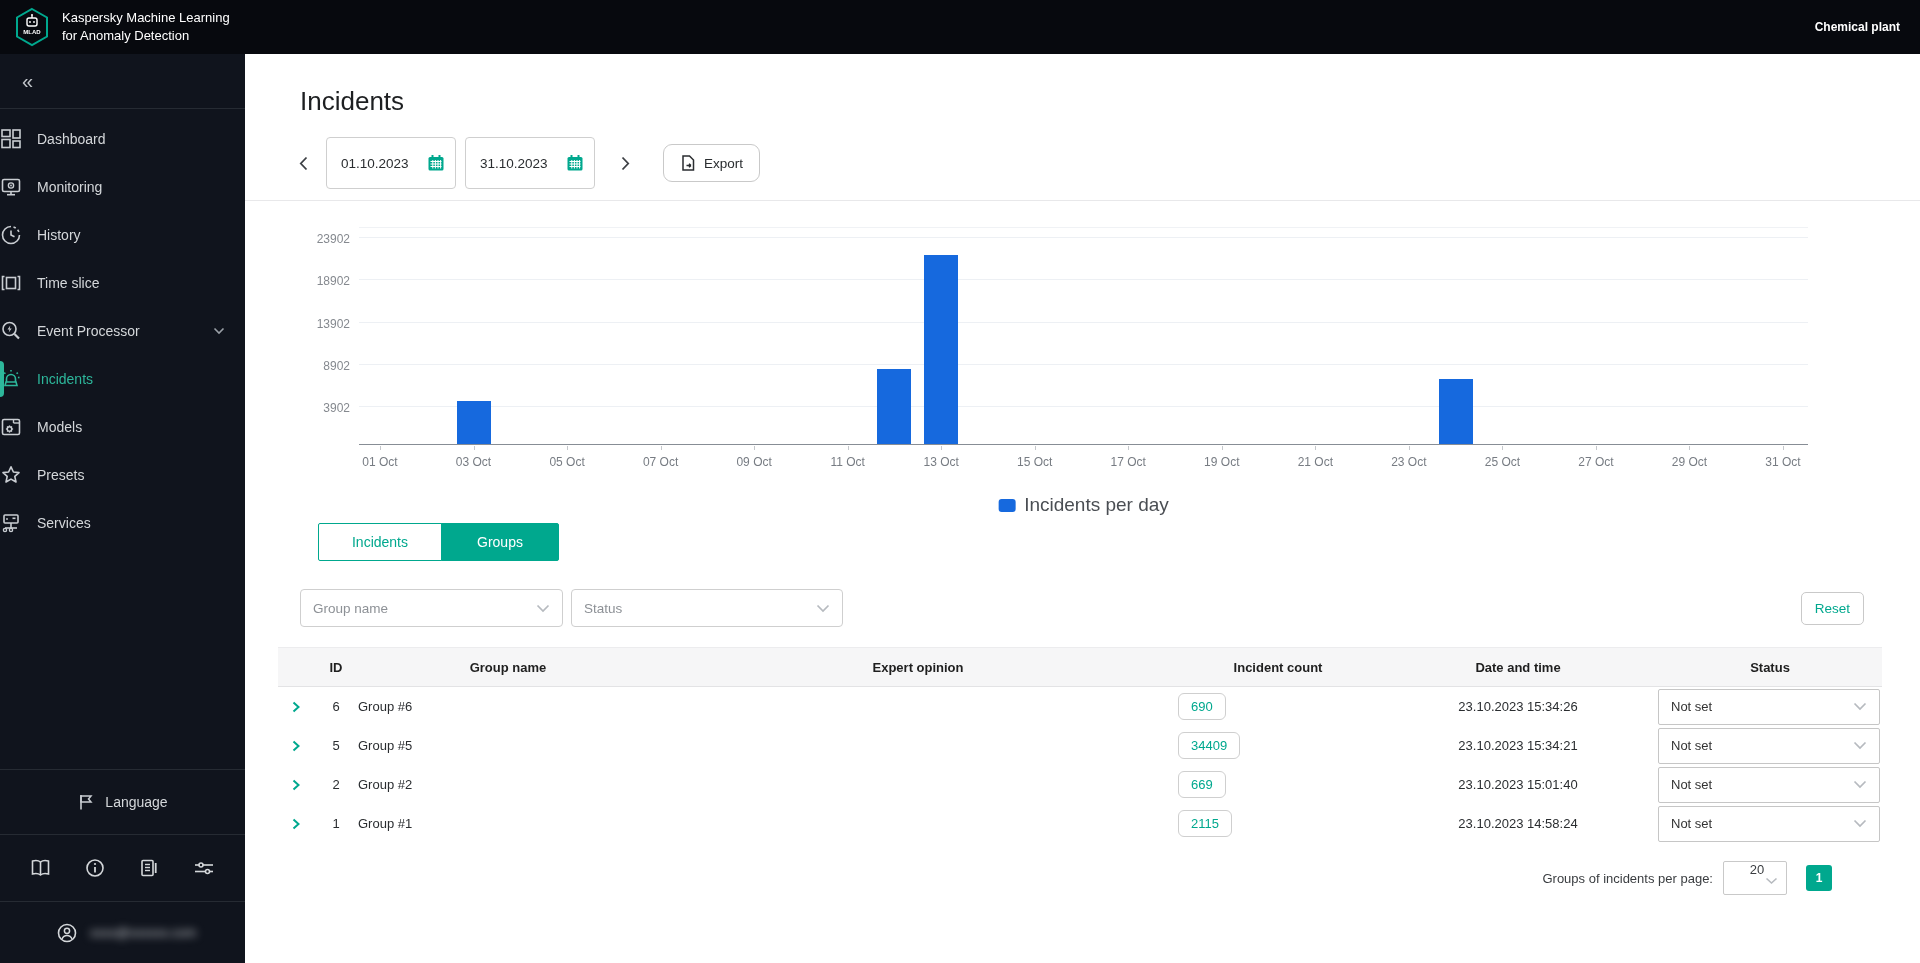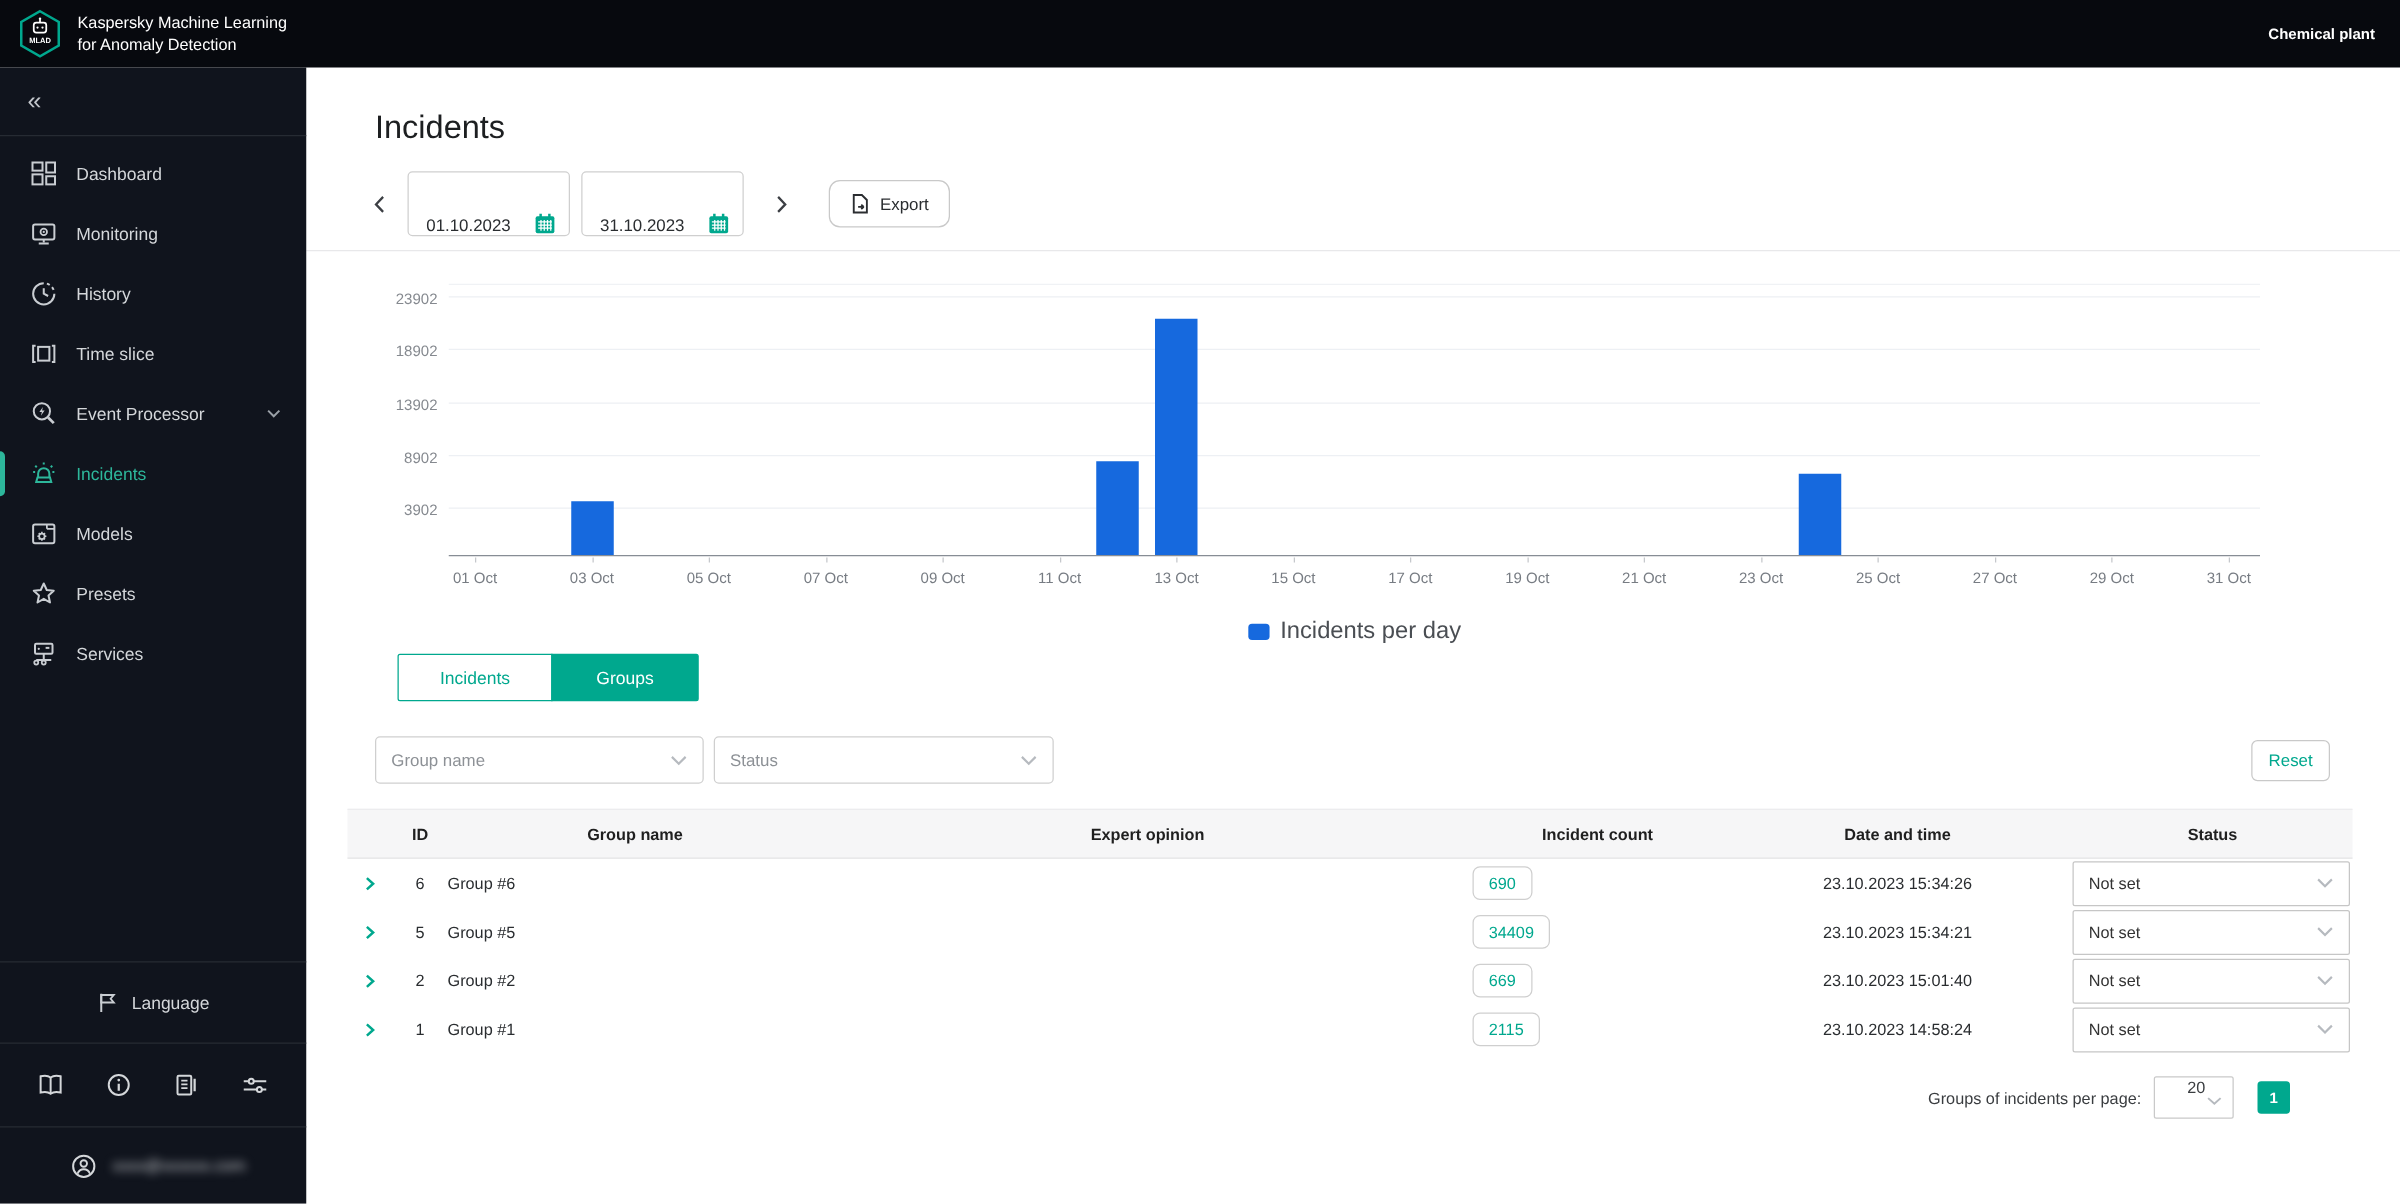--- a/index.html
+++ b/index.html
@@ -12,39 +12,39 @@
   .app-title { margin-left:12px; color:#fff; font-size:13px; line-height:1.35; font-weight:500; }
   .topbar-spacer { flex:1; }
   .env-name { margin-right:20px; color:#fff; font-size:12px; font-weight:700; }
 
   
   .sidebar { position:absolute; top:54px; left:0; width:245px; height:909px; background:#10141d; display:flex; flex-direction:column; z-index:9; }
   .collapse-row { height:54px; display:flex; align-items:center; padding-left:22px; }
   .collapse-btn { color:#c2c6cb; font-size:20px; cursor:pointer; letter-spacing:-2px; }
   .side-divider { border-top:1px solid #262b33; }
   .nav { padding-top:6px; }
-  .nav-item { position:relative; height:48px; display:flex; align-items:center; padding-left:24px; gap:15px; color:#d4d7da; font-size:14px; cursor:pointer; }
+  .nav-item { position:relative; height:48px; display:flex; align-items:center; gap:15px; color:#d4d7da; font-size:14px; cursor:pointer; }
   .nav-item svg { flex:0 0 auto; }
   .nav-item.active { color:#2db79b; }
   .active-bar { position:absolute; left:0; top:6px; width:4px; height:36px; background:#2db79b; border-radius:0 4px 4px 0; }
   .nav-chevron { margin-left:auto; margin-right:20px; }
   .side-bottom { margin-top:auto; }
   .lang-row { height:64px; display:flex; align-items:center; justify-content:center; gap:10px; color:#d4d7da; font-size:14px; cursor:pointer; }
   .tool-icons { height:66px; display:flex; align-items:center; justify-content:space-between; padding:0 30px; }
   .tool-icons span { cursor:pointer; display:flex; }
   .user-row { height:61px; display:flex; align-items:center; padding-left:56px; gap:12px; }
   .user-email { color:#c6c9cd; font-size:13px; filter:blur(4px); user-select:none; }
 
   
   .main { position:absolute; top:54px; left:245px; width:1675px; height:909px; background:#fff; }
   .page-title { margin:32px 0 0 55px; font-size:26px; font-weight:500; color:#1d1f21; }
 
   .toolbar { display:flex; align-items:center; margin:26px 0 0 44px; height:40px; }
   .nav-arrow { width:28px; height:28px; display:flex; align-items:center; justify-content:center; cursor:pointer; }
-  .date-input { width:130px; height:52px; border:1px solid #cfcfcf; border-radius:4px; display:flex; align-items:flex-end; margin-left:9px; padding:0 10px 0 14px; cursor:pointer; }
+  .date-input { width:130px; height:52px; border:1px solid #cfcfcf; border-radius:4px; display:flex; align-items:center; margin-left:9px; padding:0 10px 0 14px; cursor:pointer; }
   .date-input input { border:0; outline:0; width:86px; font-size:13.5px; color:#2a2d30; font-family:"Liberation Sans",sans-serif; background:transparent; }
   .date-input .cal { margin-left:auto; display:flex; }
   .arrow-right-gap { margin-left:16px; }
   .export-btn { margin-left:24px; height:38px; padding:0 16px; border:1px solid #c9c9c9; border-radius:9px; display:flex; align-items:center; gap:8px; font-size:13.5px; color:#2a2d30; background:#fff; cursor:pointer; }
   .toolbar-divider { margin-top:17px; border-top:1px solid #e8e8ea; width:1675px; }
 
   
   .chart { position:absolute; left:114px; top:173px; width:1449px; height:218px; border-top:1px solid #f0f2f5; }
   .gridline { position:absolute; left:0; width:100%; height:1px; background:#edf0f4; }
   .baseline { position:absolute; left:0; bottom:0; width:100%; height:1px; background:#878d95; }

